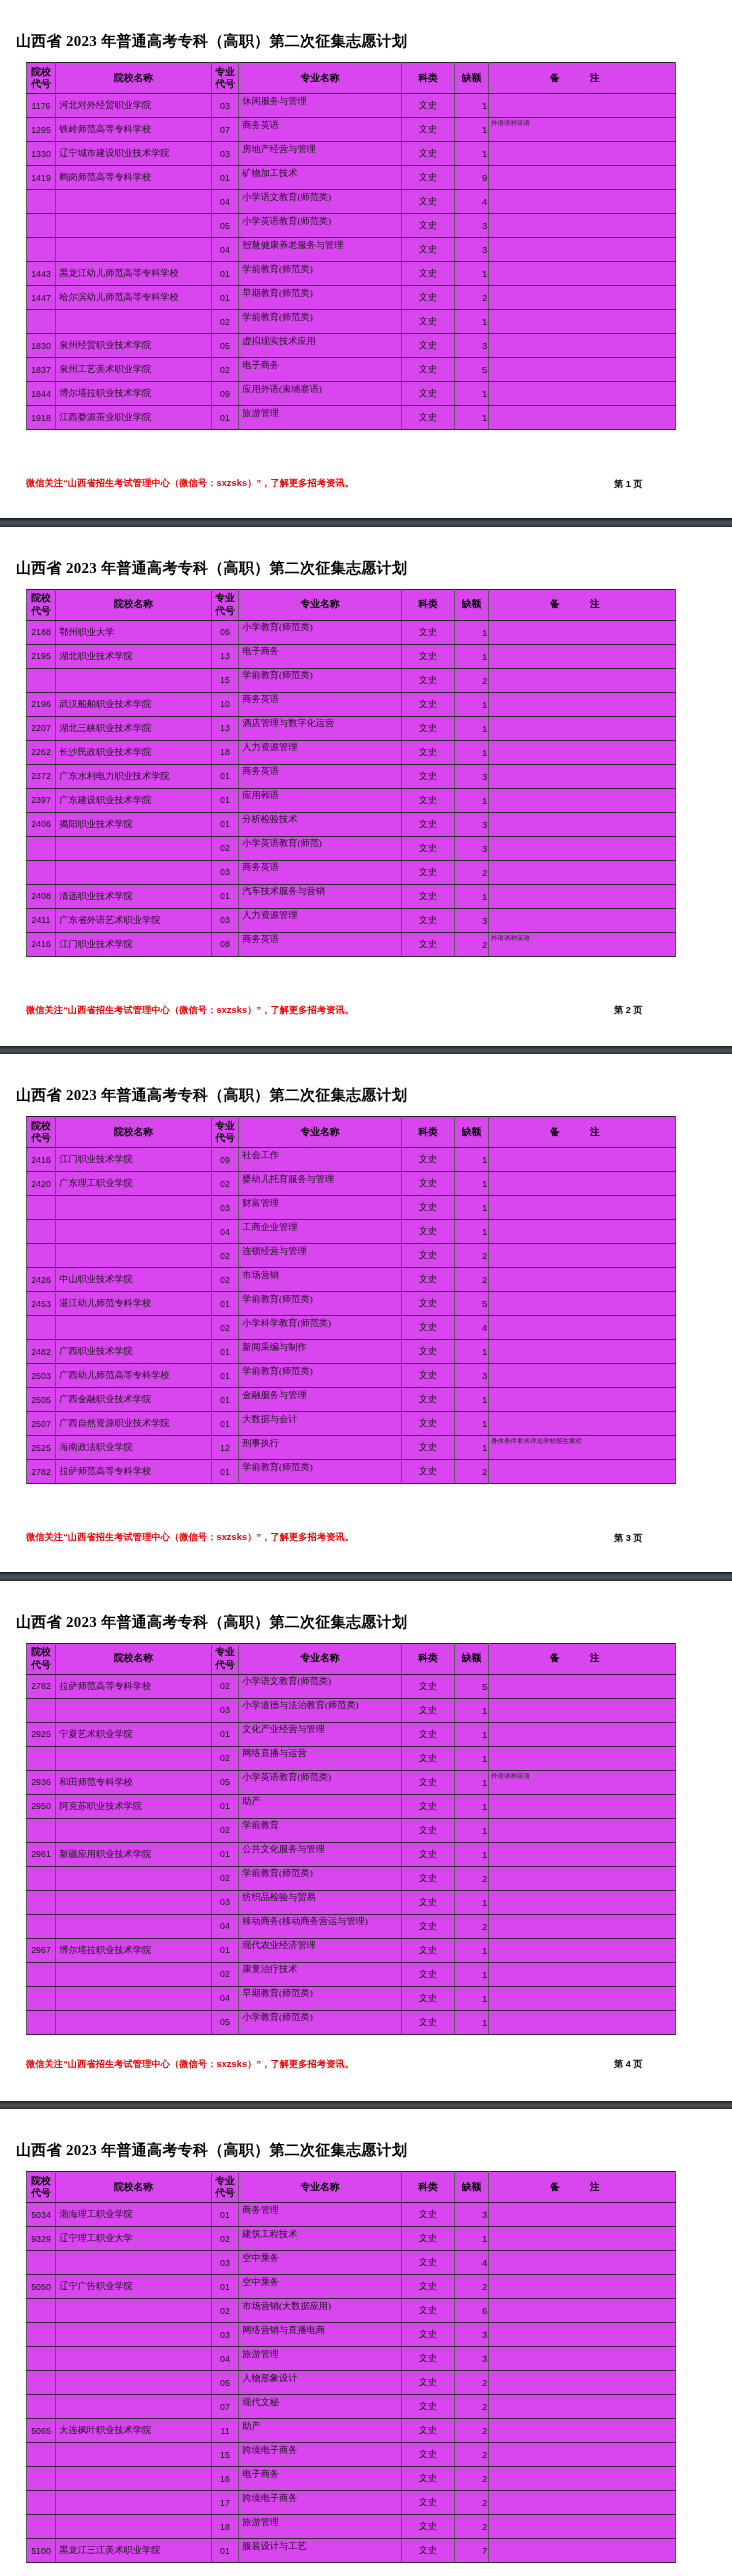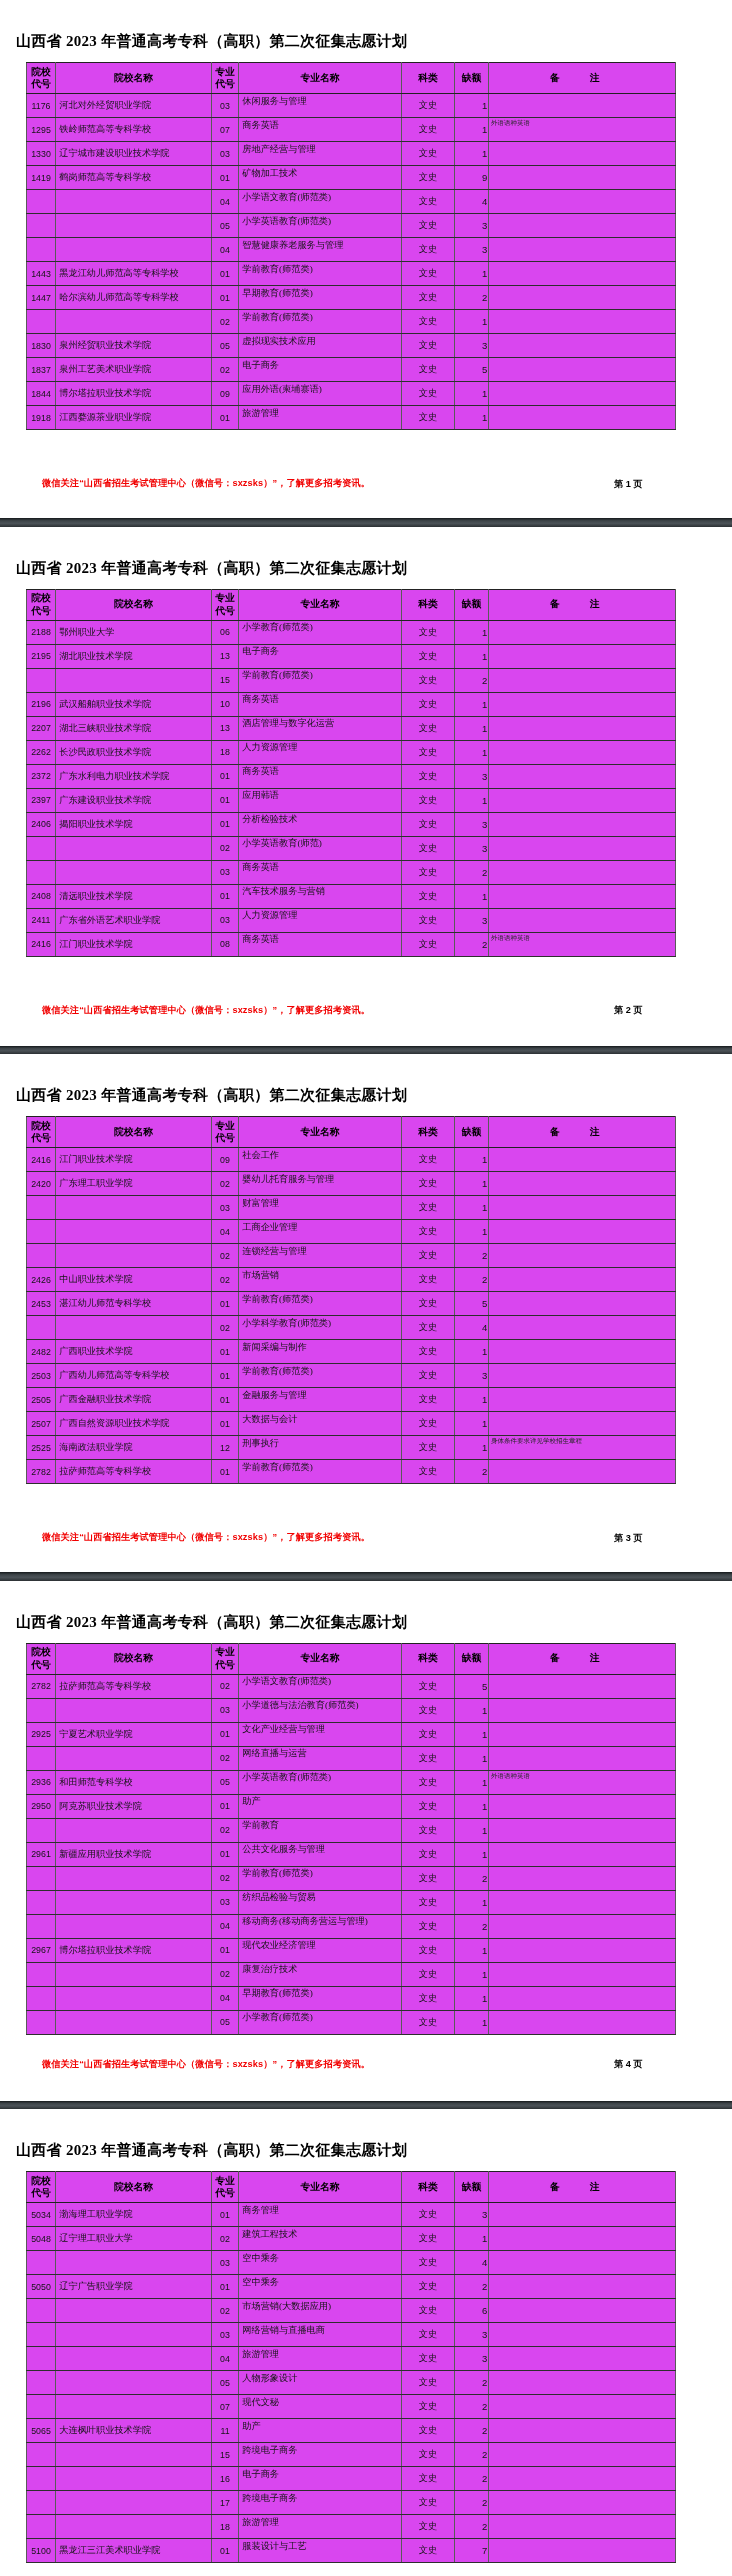--- a/index.html
+++ b/index.html
@@ -34,21 +34,21 @@
   td.c-name  { text-align:left; vertical-align:middle; padding-left:3.3px; }
   td.c-mcode { text-align:center; vertical-align:middle; font-family:"Liberation Sans","DejaVu Sans",sans-serif; font-size:8.8px; }
   td.c-mname { text-align:left; vertical-align:top; padding:0.7px 1.3px 0 3.3px; }
   td.c-cat   { text-align:center; vertical-align:middle; }
   td.c-vac   { text-align:right; vertical-align:middle; padding-right:0.7px;
                font-family:"Liberation Sans","DejaVu Sans",sans-serif; font-size:9.5px; }
   td.c-remark{ text-align:left; vertical-align:top; padding:1.3px 1.3px 0 2px; font-size:6.5px; color:#262626; }
 
   .footer { position:absolute; top:477px; left:26px; width:623px; height:13px;
     font-family:"Liberation Sans","DejaVu Sans",sans-serif; font-weight:bold; font-size:9.2px; }
-  .notice  { color:#f10000; letter-spacing:0.1px;margin-left:16px; }
+  .notice  { color:#f10000; letter-spacing:0.1px; }
   .pagenum { position:absolute; right:6.5px; top:0.7px; color:#000;text-align:right; }
 </style>
 </head>
 <body>
 
 <div id="doc">
     <section class="page page-1">
     <h1>山西省 2023 年普通高考专科（高职）第二次征集志愿计划</h1>
     <div class="tablewrap">
       <table>
@@ -725,21 +725,21 @@
             <tr>
               <td class="c-code">5034</td>
               <td class="c-name">渤海理工职业学院</td>
               <td class="c-mcode">01</td>
               <td class="c-mname">商务管理</td>
               <td class="c-cat">文史</td>
               <td class="c-vac">3</td>
               <td class="c-remark"></td>
             </tr>
             <tr>
-              <td class="c-code">5048</td>
+              <td class="c-code">9329</td>
               <td class="c-name">辽宁理工职业大学</td>
               <td class="c-mcode">02</td>
               <td class="c-mname">建筑工程技术</td>
               <td class="c-cat">文史</td>
               <td class="c-vac">1</td>
               <td class="c-remark"></td>
             </tr>
             <tr>
               <td class="c-code"></td>
               <td class="c-name"></td>

